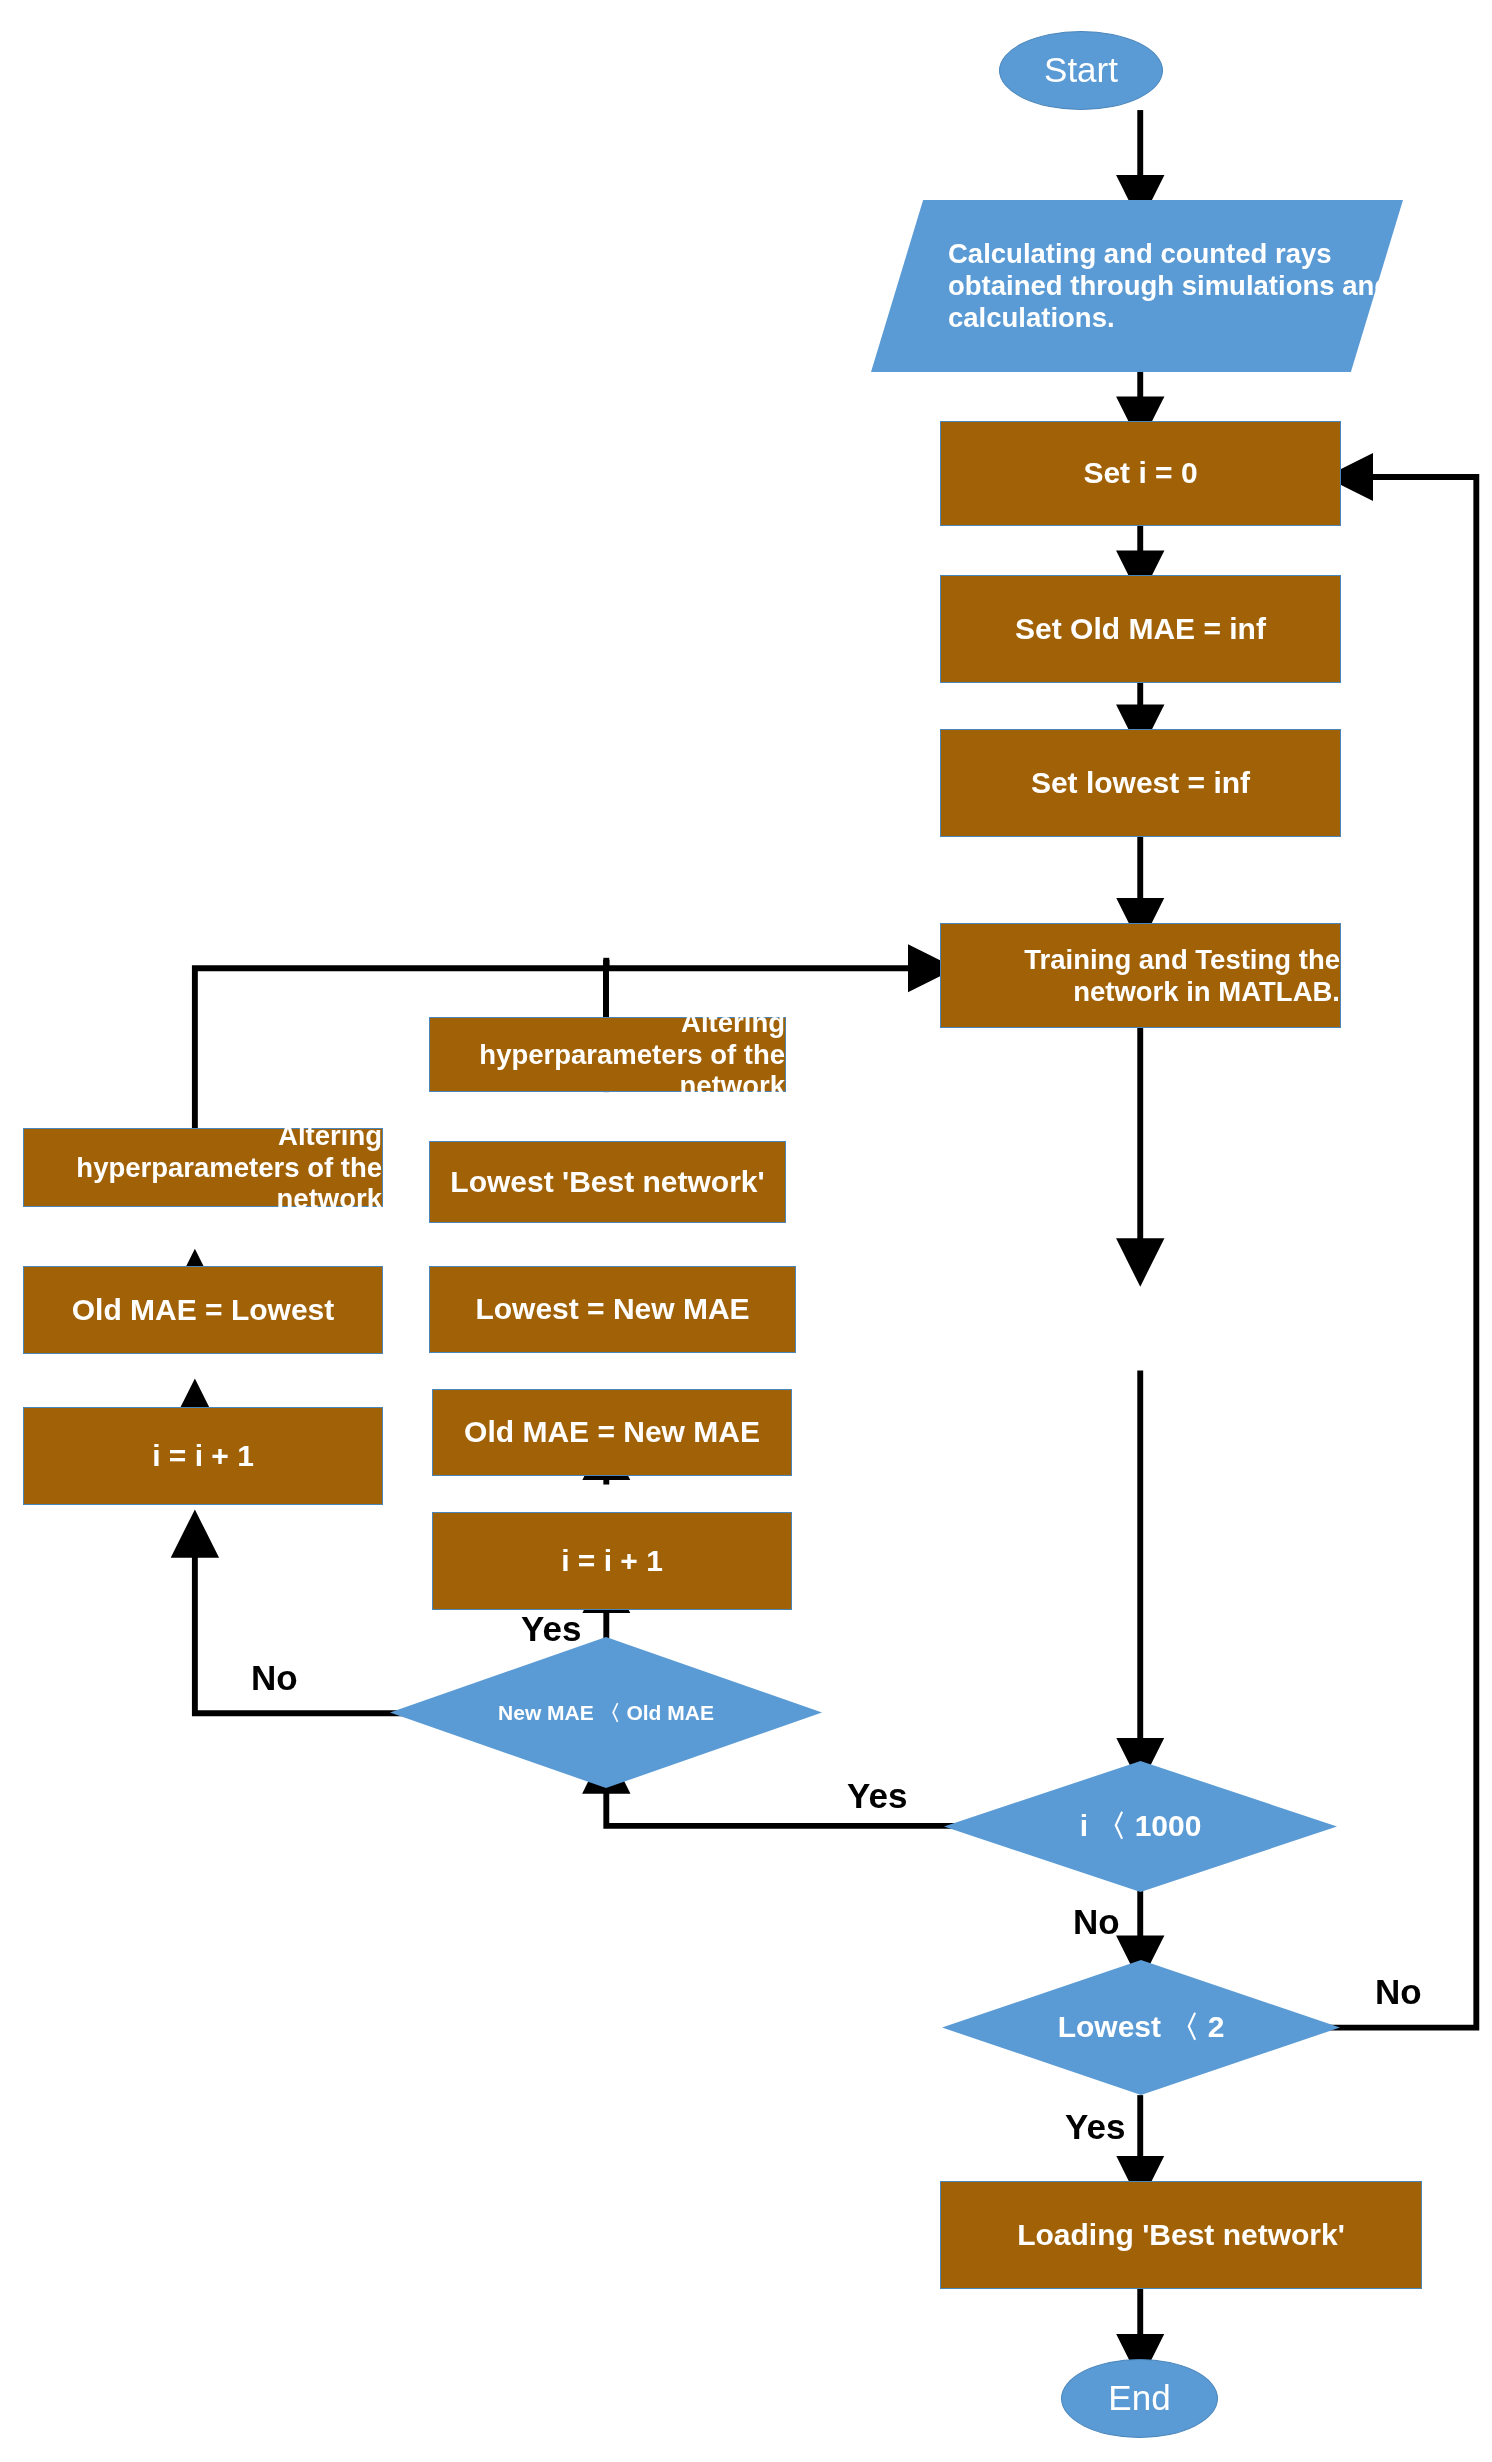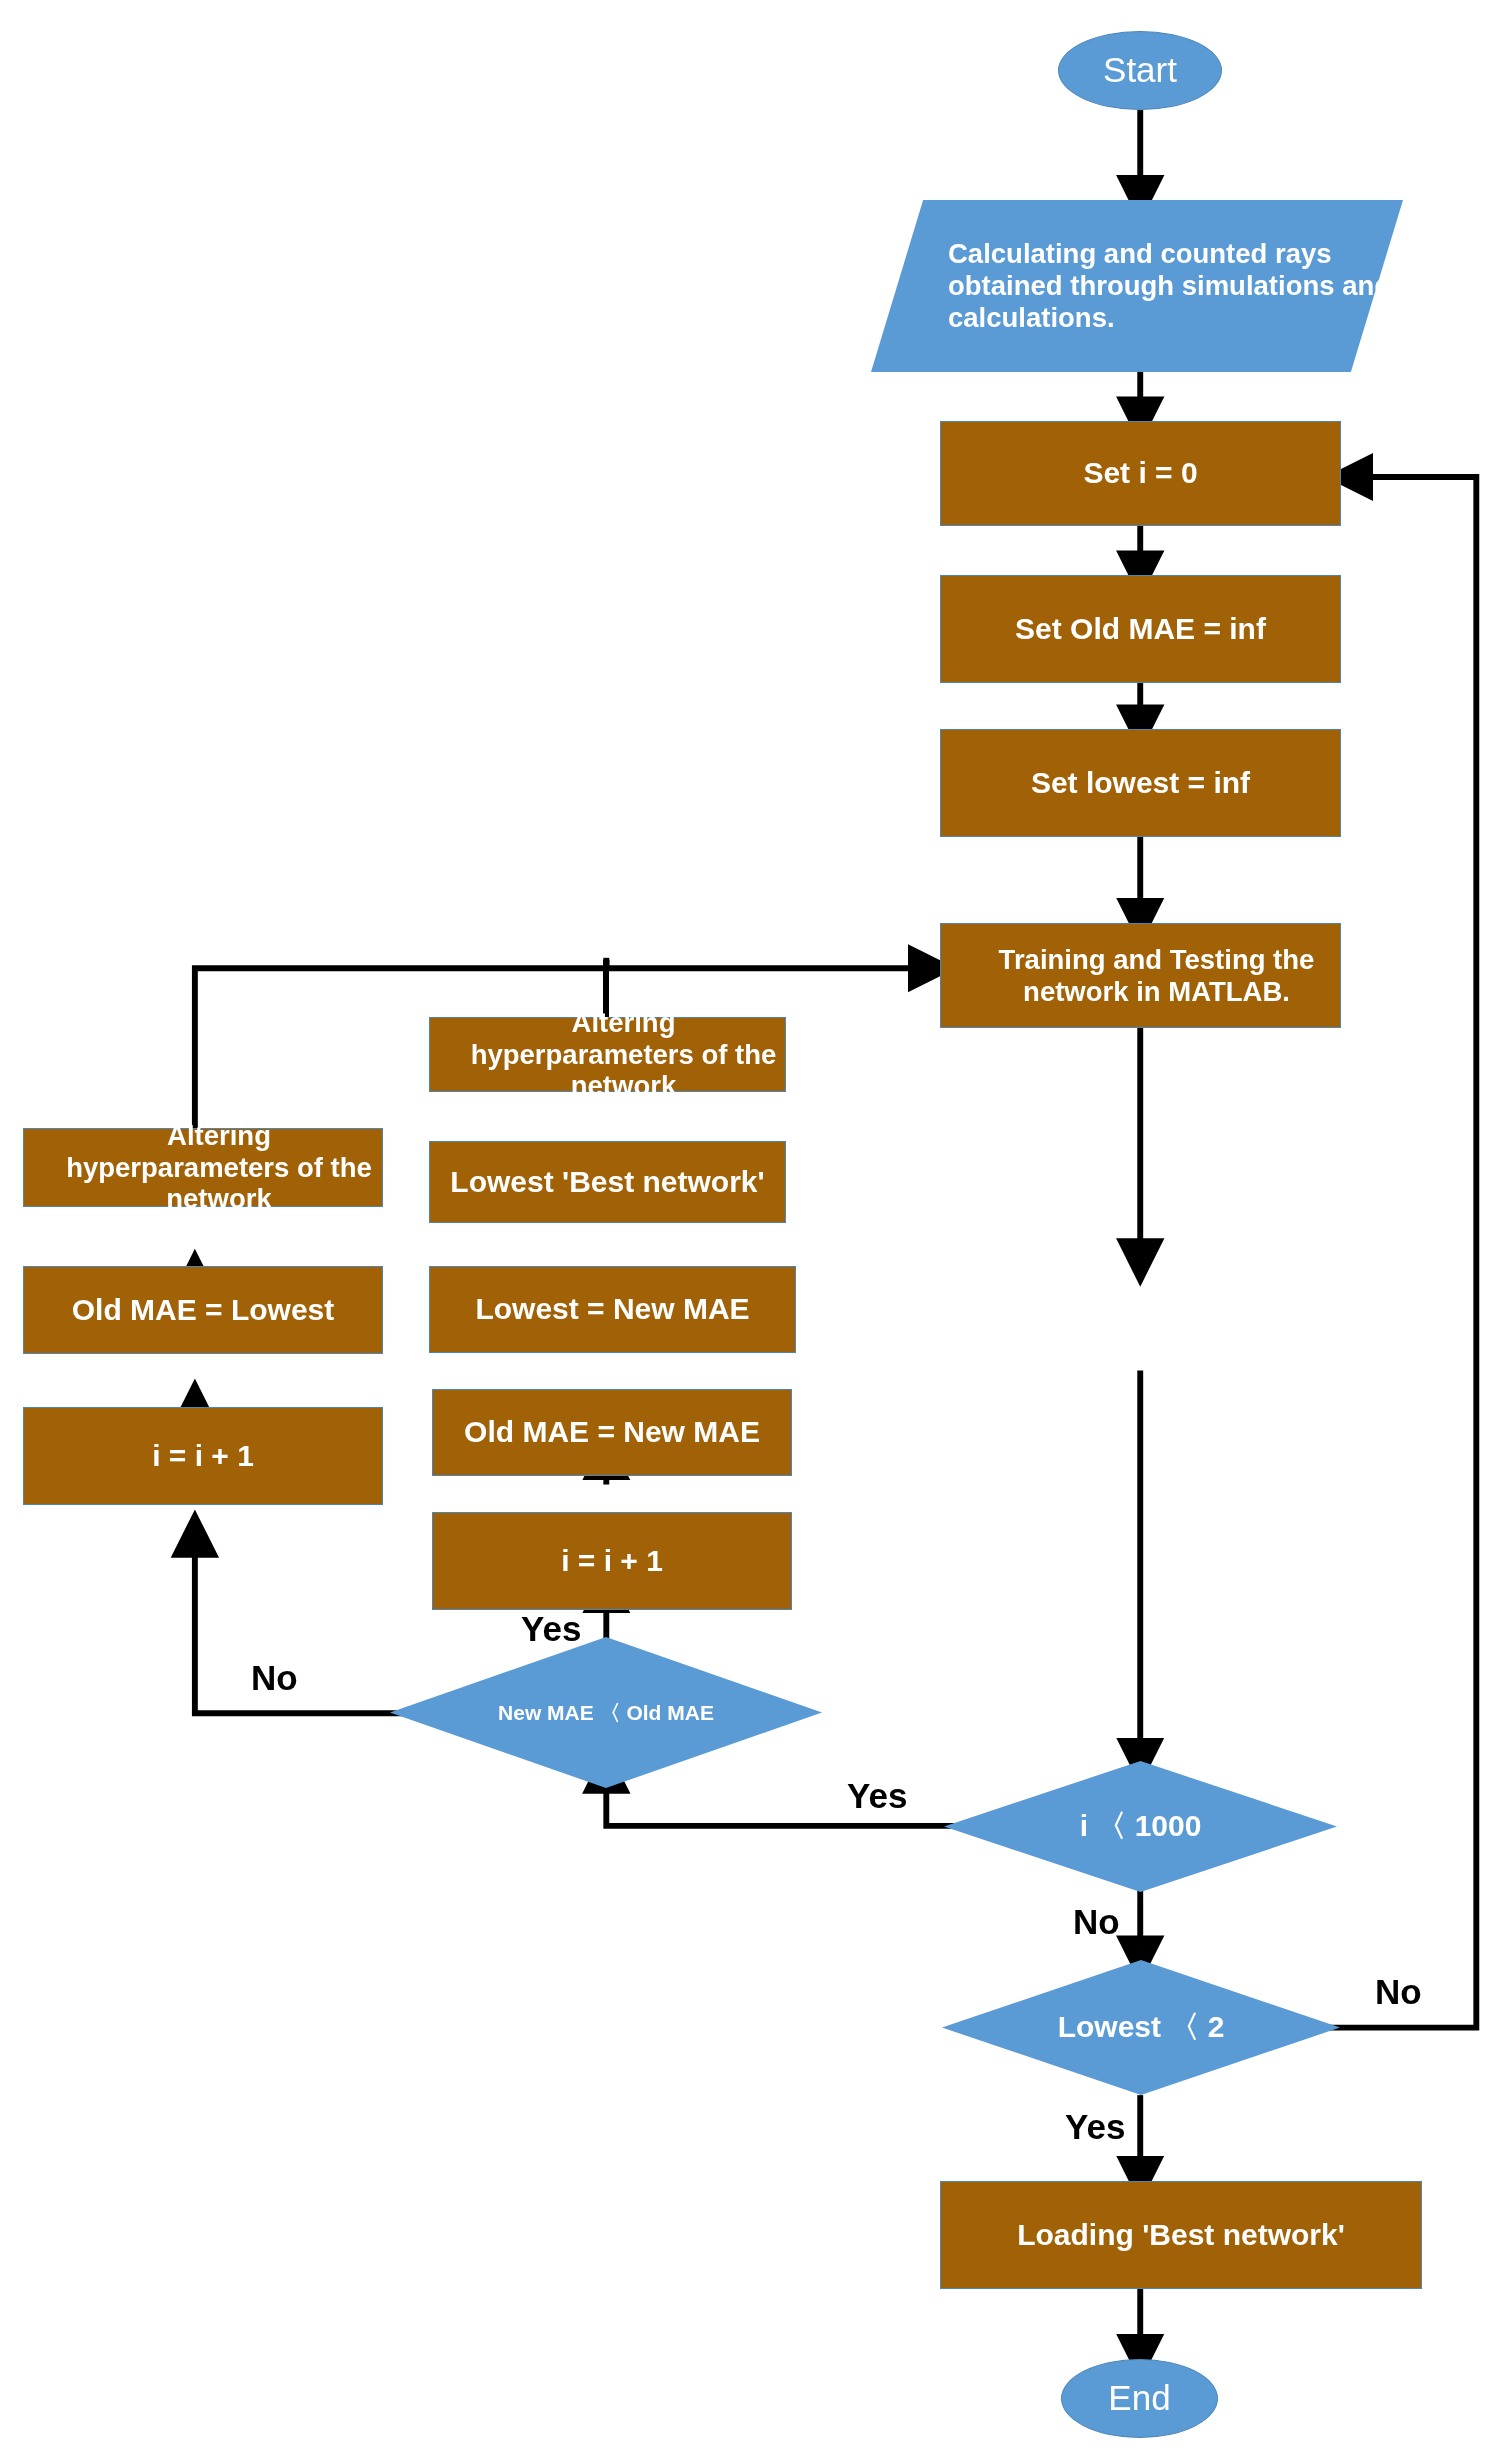--- a/index.html
+++ b/index.html
@@ -7,21 +7,21 @@
   body{font-family:"Liberation Sans",sans-serif;}
   #stage{position:relative;width:1493px;height:2462px;background:#fff;overflow:hidden;}
   svg#wires{position:absolute;left:0;top:0;width:1493px;height:2462px;}
 
   .node{position:absolute;box-sizing:border-box;color:#ffffff;display:flex;align-items:center;}
   .node .txt{width:100%;line-height:1.16;}
 
   
   .proc{background:#a16207;border:0.7px solid #4b86ba;}
   .proc.center .txt{text-align:center;}
-  .proc.left   .txt{text-align:center;padding-left:21px;margin-left:11px;}
+  .proc.left   .txt{text-align:right;padding-left:21px;margin-left:11px;}
 
   
   .term{background:#5B9BD5;border:0.7px solid #4b86ba;border-radius:50%;justify-content:center;}
   .term .txt{text-align:center;}
 
   
   .io{background:#5B9BD5;}
   .io-shape{position:absolute;left:0;top:0;width:100%;height:100%;
             background:#5B9BD5;
             -webkit-clip-path:polygon(9.8% 0,100% 0,90.2% 100%,0 100%);
@@ -104,21 +104,21 @@
       <path d="M925,1465 L925,1478"></path>
       <path d="M925,1478 L925,1465"></path>
     </g>
     <g stroke="#000" stroke-width="9" fill="none">
       <path d="M925,1478 L925,1462"></path>
     </g>
   </svg>
 
   <div style="position:absolute;left:603px;top:966px;width:5.9px;height:98px;background:#000;"></div>
 
-  <div class="node term" style="left:1058px;top:31px;width:164px;height:79px;">
+  <div class="node term" style="left:999px;top:31px;width:164px;height:79px;">
     <div class="txt f54">Start</div>
   </div>
 
   <div class="node io" style="left:871px;top:200px;width:532px;height:172px;background:transparent;">
     <div class="io-shape"></div>
     <div class="txt f42">Calculating and counted rays obtained through simulations and calculations.</div>
   </div>
 
   <div class="node proc center" style="left:940px;top:421px;width:401px;height:105px;">
     <div class="txt f46">Set i = 0</div>

